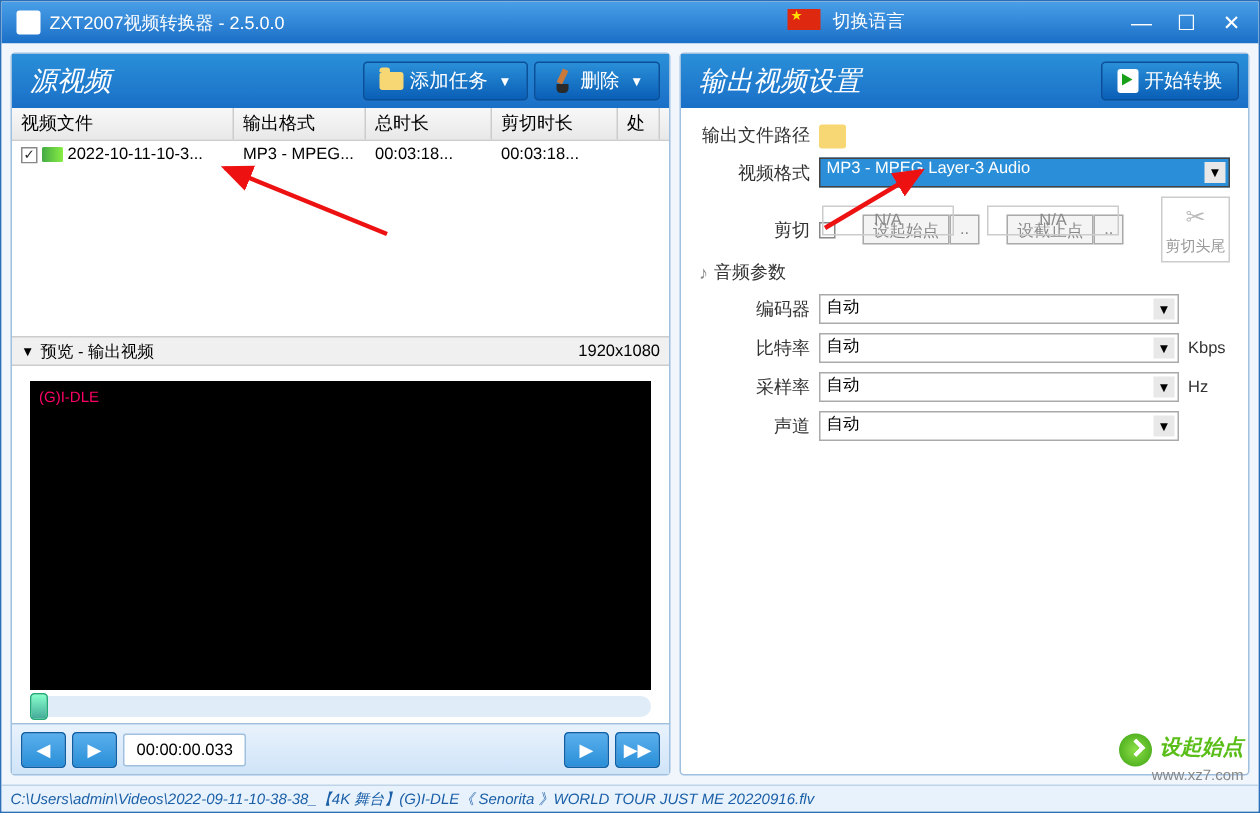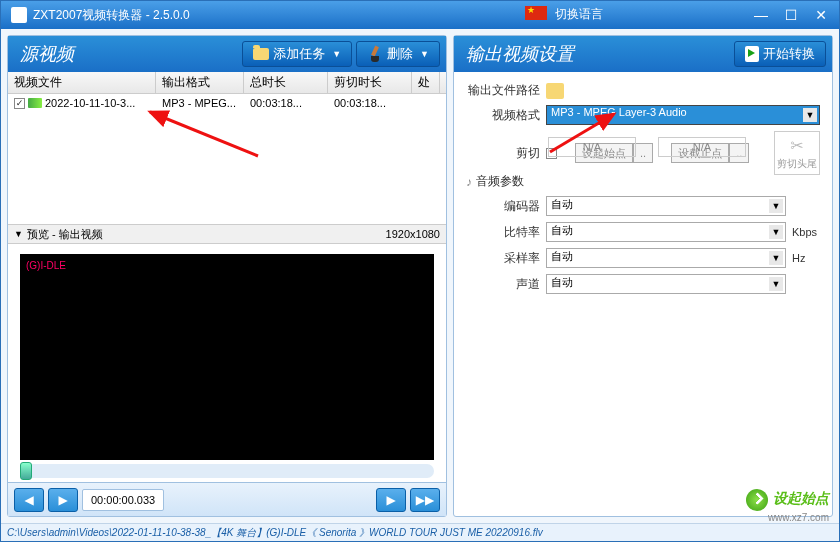--- a/index.html
+++ b/index.html
@@ -263,14 +263,14 @@
   </div>
 </div>
 
 <div class="watermark">
   <span class="wm-ico"></span>
   <span class="wm1">设起始点</span><br>
   <span class="wm2">www.xz7.com</span>
 </div>
 
 <div class="statusbar">
-  <span>C:\Users\admin\Videos\2022-01-11-10-38-38_【4K 舞台】(G)I-DLE《 Senorita 》WORLD TOUR JUST ME 20220916.flv</span>
+  <span>C:\Users\admin\Videos\2022-09-11-10-38-38_【4K 舞台】(G)I-DLE《 Senorita 》WORLD TOUR JUST ME 20220916.flv</span>
 </div>
 
 </body></html>

